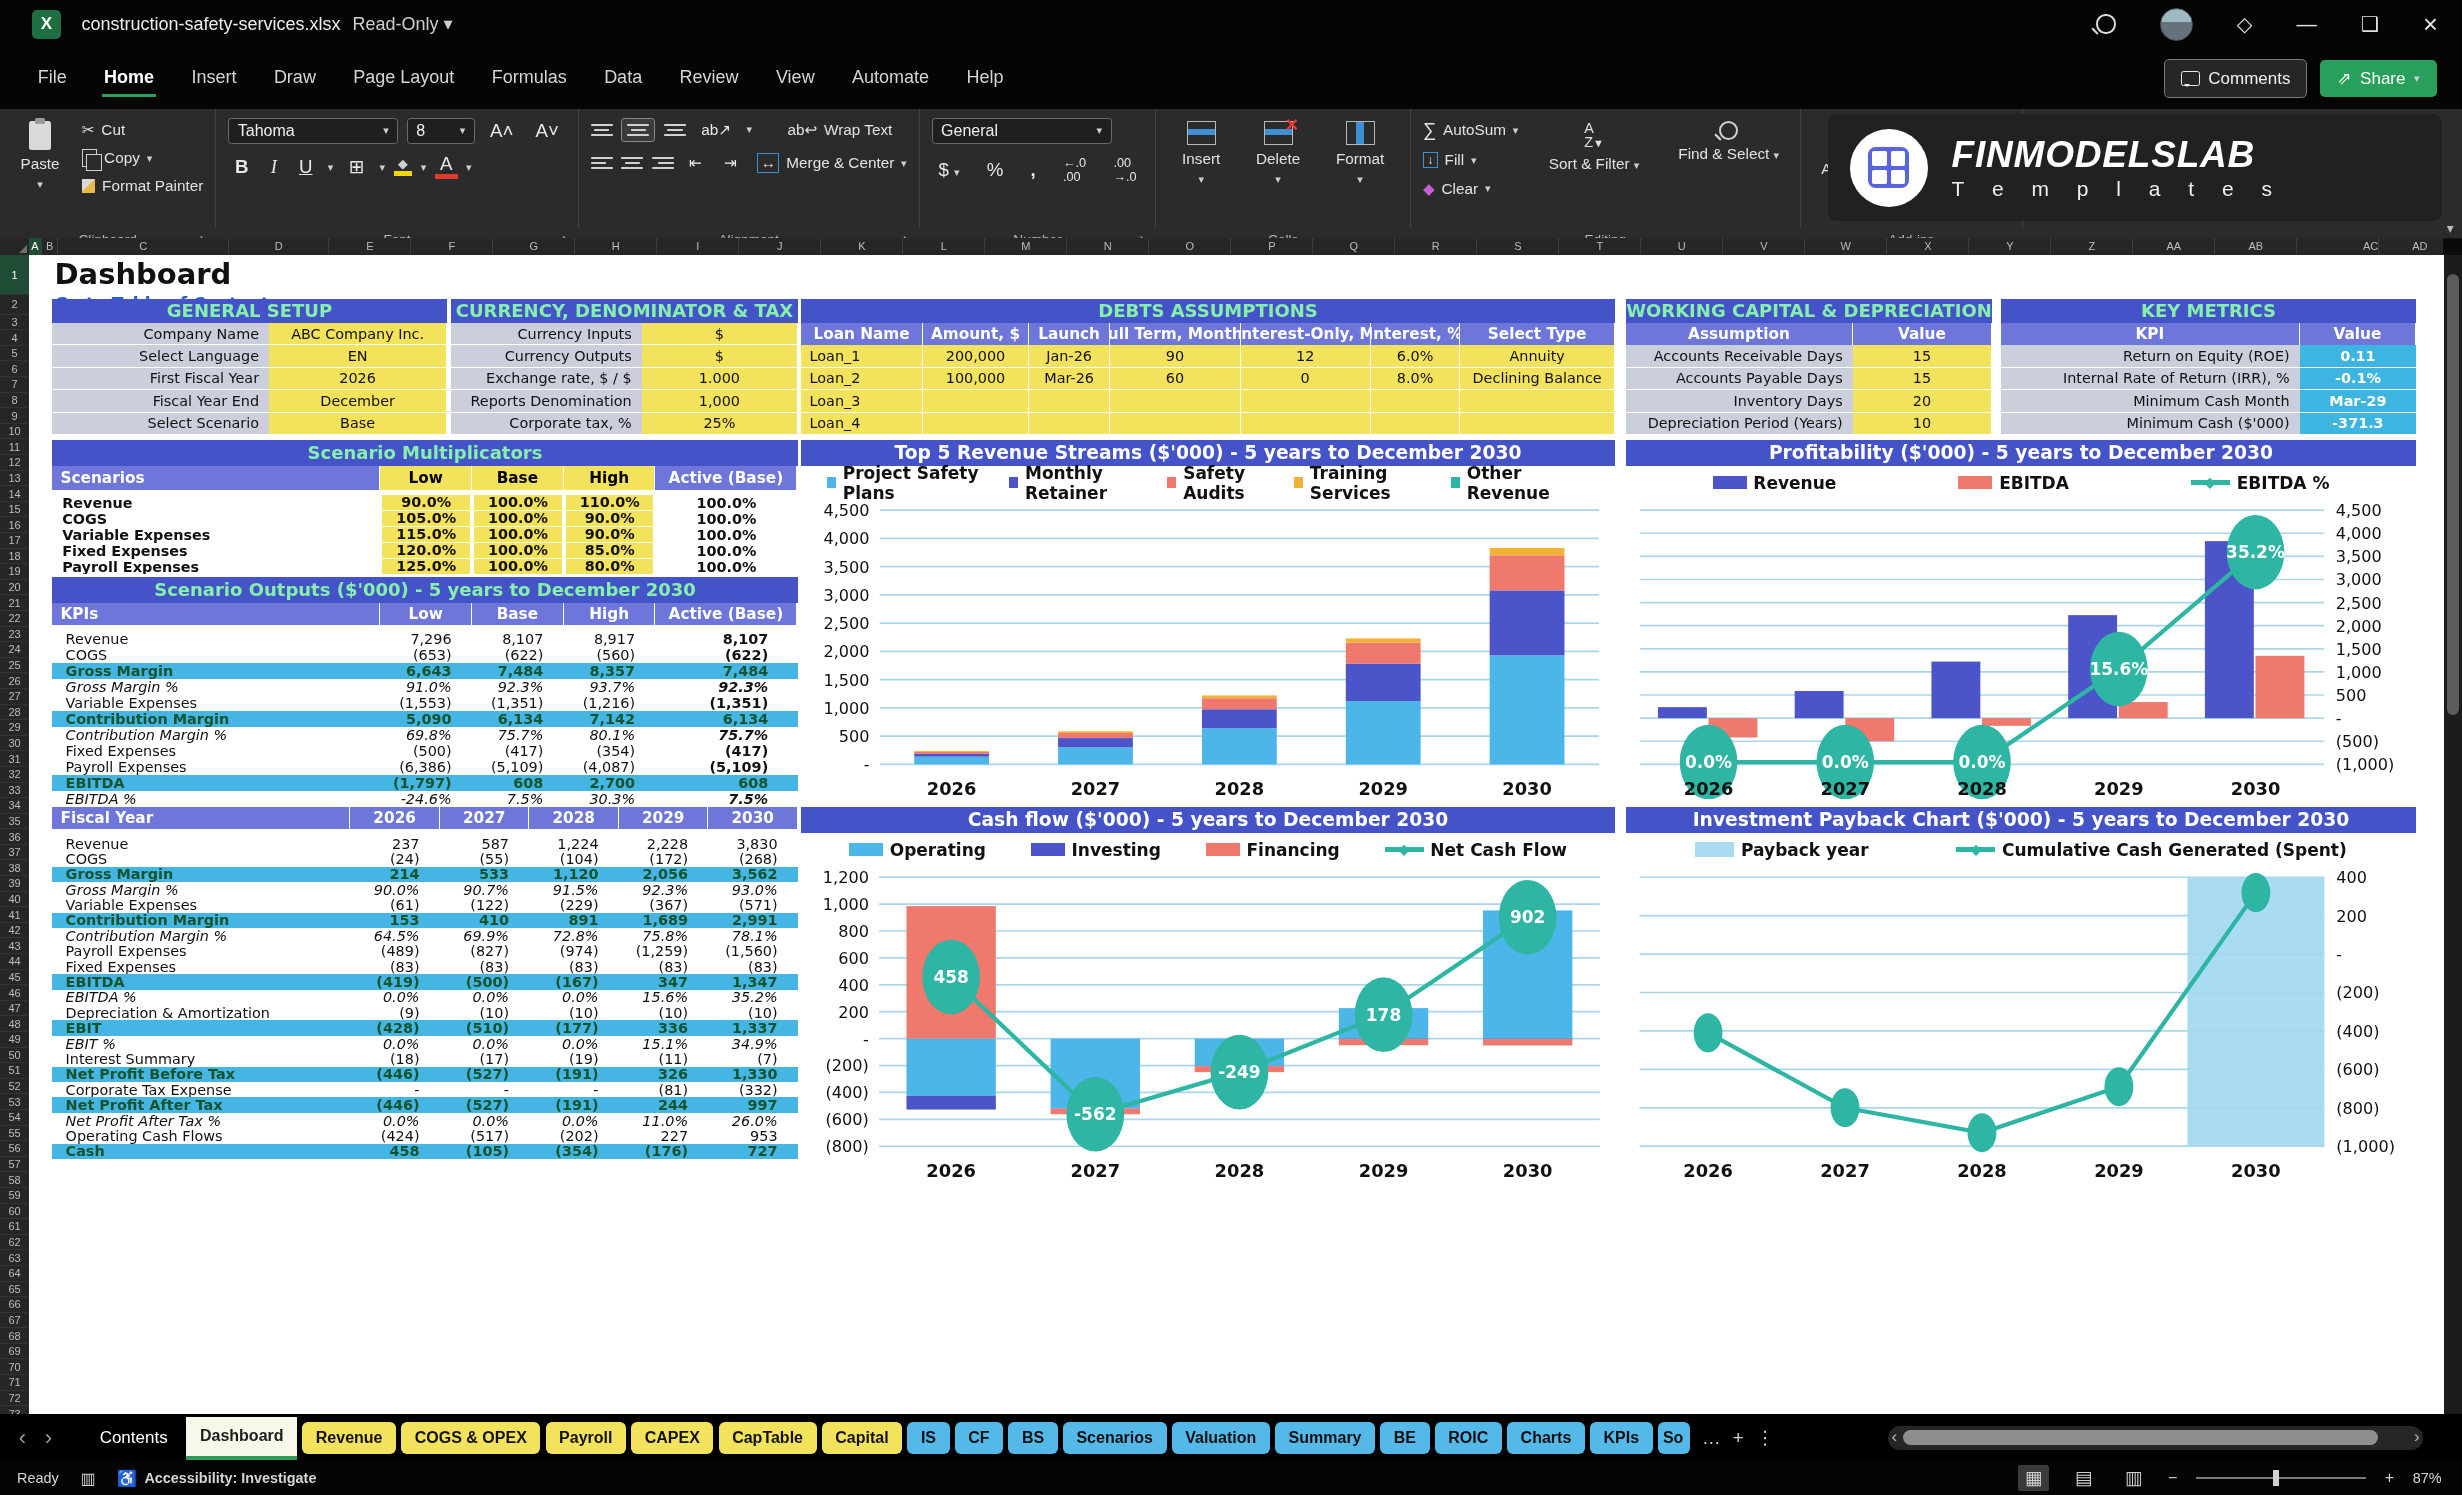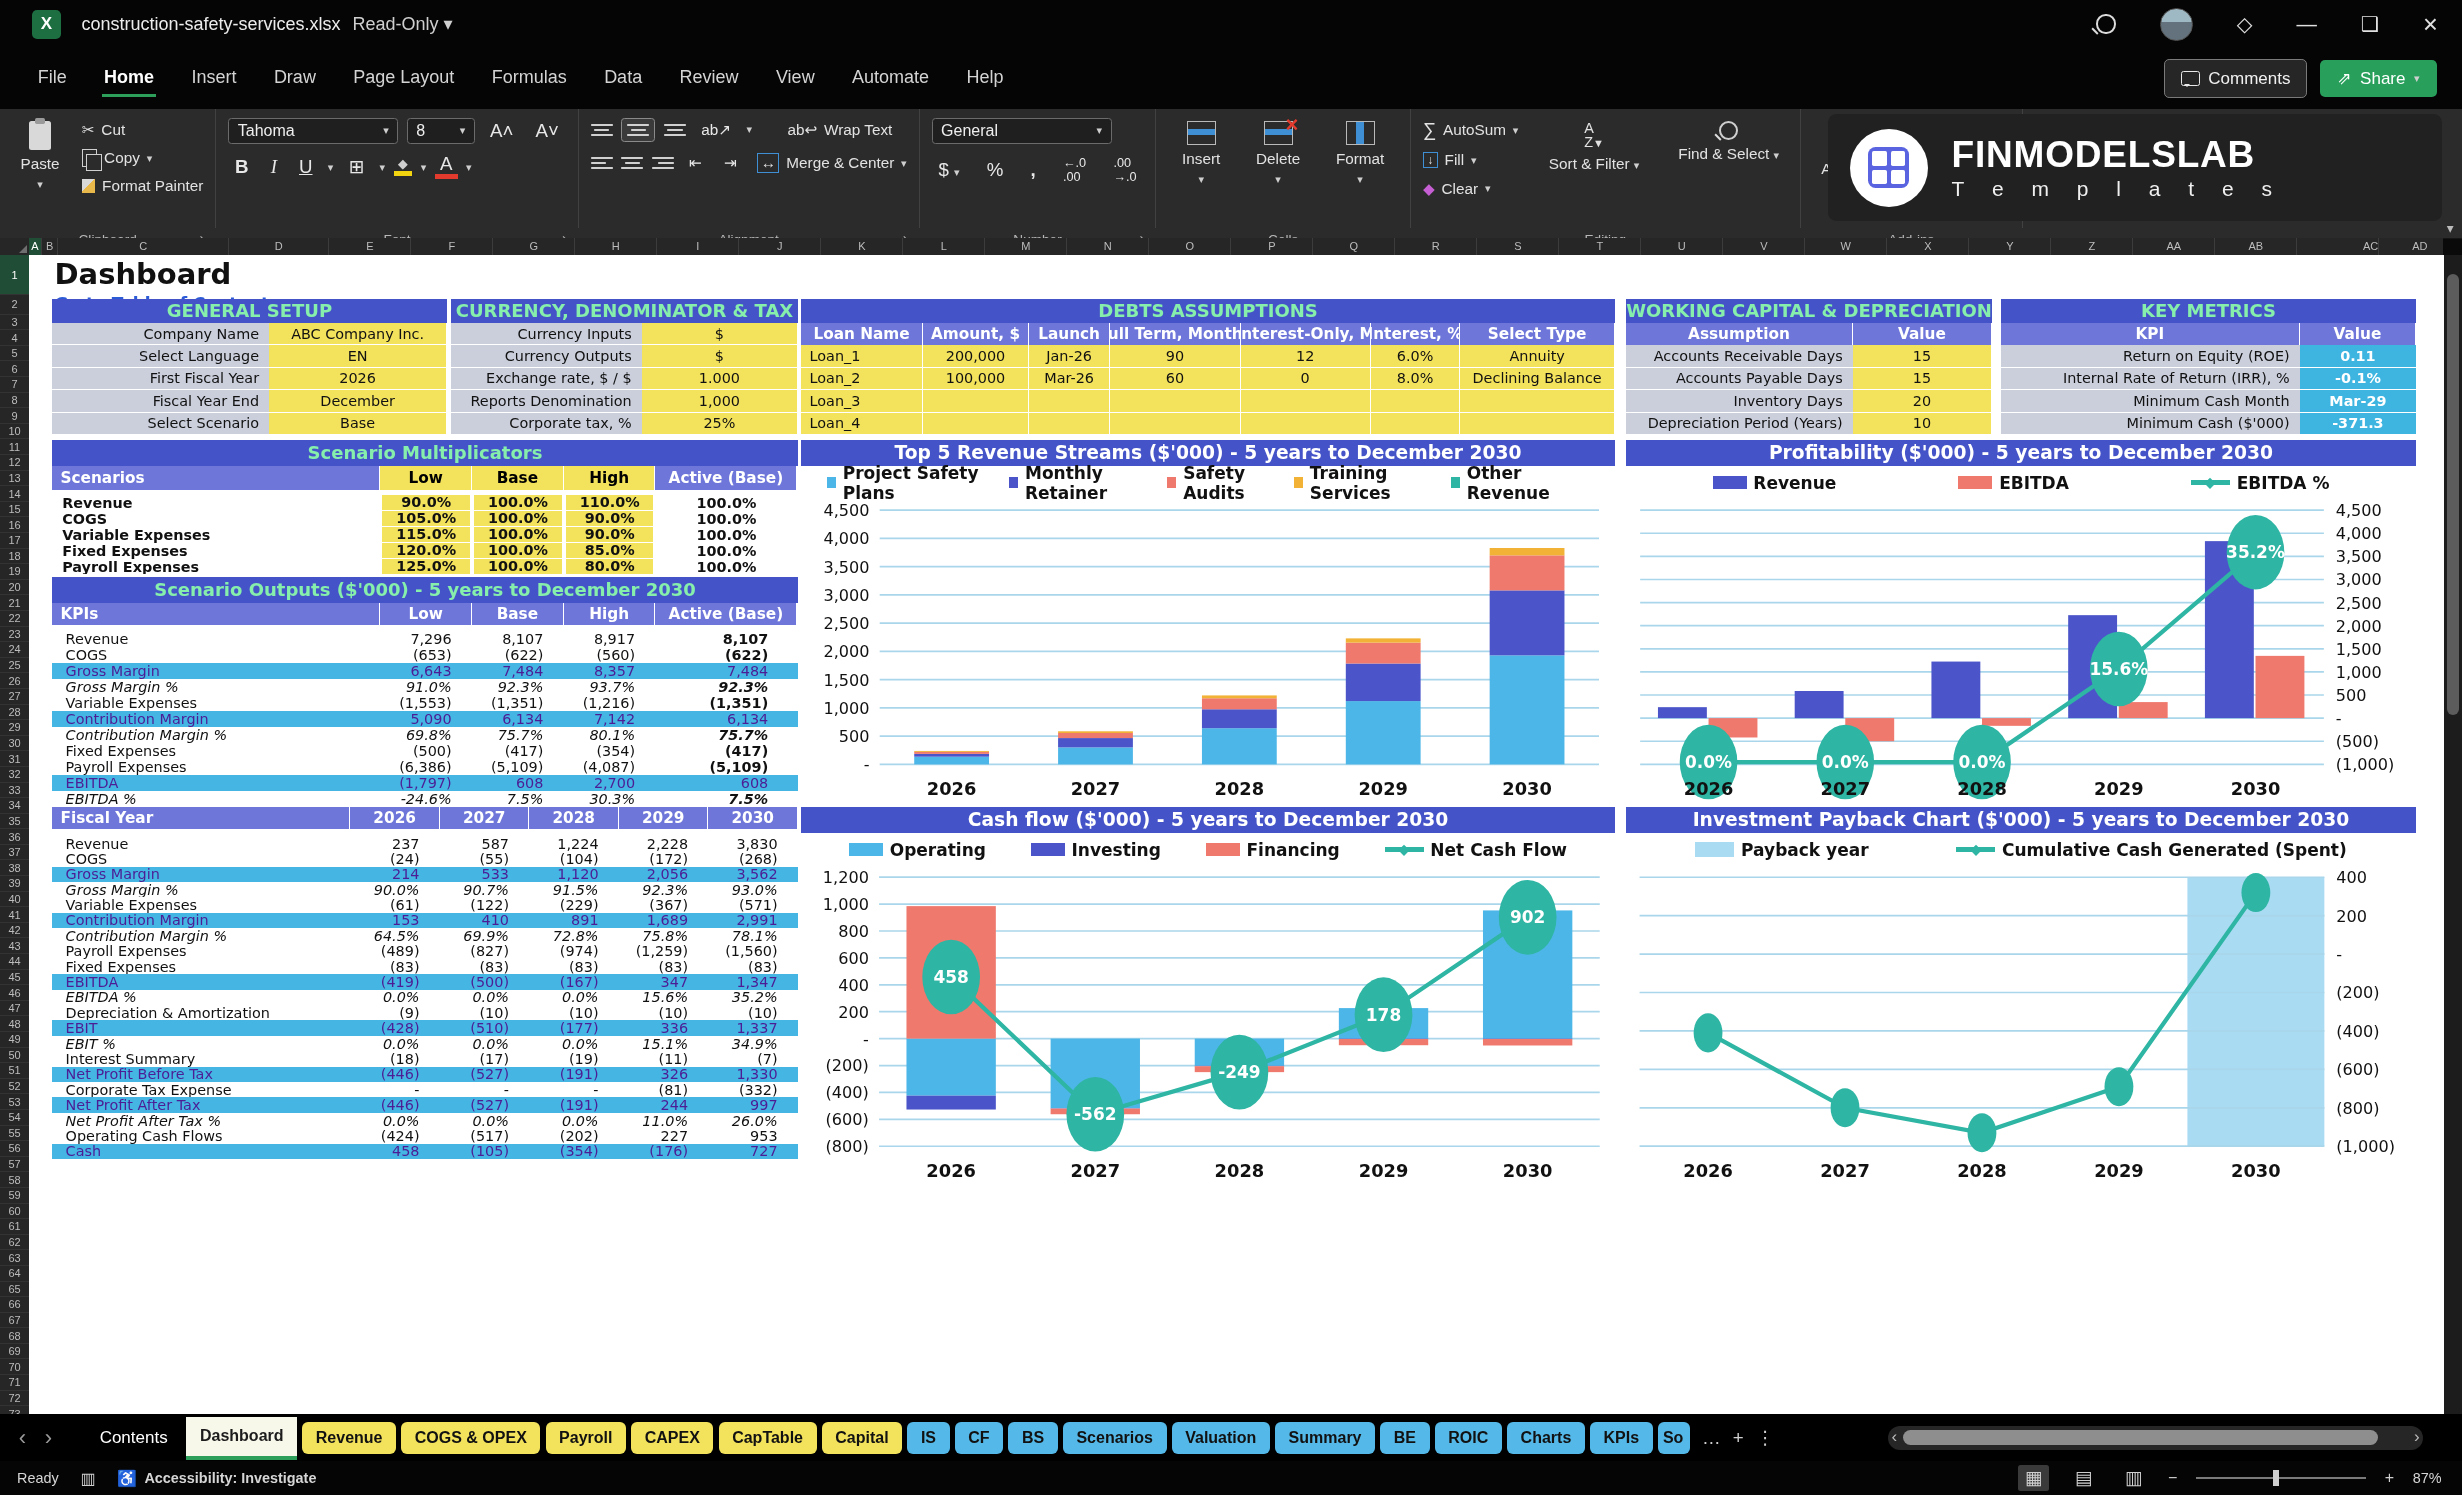--- a/index.html
+++ b/index.html
@@ -58,21 +58,21 @@
   .addinsI{width:34px;height:34px;display:grid;grid-template-columns:13.6px 13.6px;grid-template-rows:13.6px 13.6px;gap:3.4px;}
   .addinsI i{border:2.5px solid #c55a28;}
   .anlI{width:32px;height:29px;border:1.7px solid #cfcfcf;position:relative;display:flex;align-items:flex-end;gap:2.5px;padding:2.5px;}
   .anlI i{width:6px;background:#3f8fd4;} 
   .anlI::after{content:"";position:absolute;right:-5.1px;bottom:-5.1px;width:12px;height:12px;border:2.5px solid #cfcfcf;border-radius:50%;background:#2b2b2b;}
   .logo-panel{position:absolute;right:20.4px;top:5.1px;width:614px;height:107px;background:#212121;border-radius:8.5px;display:flex;align-items:center;}
   .logo-circ{width:78px;height:78px;background:#fff;border-radius:50%;margin-left:22px;display:flex;align-items:center;justify-content:center;}
   .logo-sq{width:41px;height:41px;background:#5a63e0;border-radius:7.6px;display:grid;grid-template-columns:14.4px 14.4px;grid-template-rows:14.4px 14.4px;gap:4.2px;place-content:center;}
   .logo-sq i{background:#fff;border-radius:1.7px;}
   .logo-txt{margin-left:24px;}
-  .logo-name{font-size:37px;font-weight:900;color:#fff;letter-spacing:0.8px;font-family:"Liberation Sans",sans-serif;}
+  .logo-name{font-size:37px;font-weight:900;color:#fff;letter-spacing:0.8px;font-family:"Liberation Sans",sans-serif;font-style:italic;}
   .logo-sub{font-size:21px;color:#f0f0f0;letter-spacing:11px;margin-top:1.7px;}
   .rb-collapse{position:absolute;right:8.5px;bottom:1.7px;color:#bbb;font-size:13.6px;}
   
   .colrow{position:absolute;left:29px;top:238px;height:17px;right:18.7px;background:#262626;display:flex;border-bottom:0.8px solid #3c3c3c;overflow:hidden;}
   .corner{position:absolute;left:0;top:238px;width:29px;height:17px;background:#262626;border-right:0.8px solid #3c3c3c;}
   .corner::after{content:"";position:absolute;right:2.5px;bottom:2.5px;border-left:8.5px solid transparent;border-bottom:8.5px solid #6f6f6f;}
   .colh{flex:none;font-size:11px;color:#bdbdbd;text-align:center;line-height:17px;border-right:0.8px solid #3c3c3c;overflow:hidden;}
   .colh.sel{background:#1f4d35;color:#fff;}
   .gutter{position:absolute;left:0;top:255px;width:29px;height:1159px;background:#262626;border-right:0.8px solid #3c3c3c;overflow:hidden;}
   .rowh{font-size:11px;color:#bdbdbd;text-align:center;border-bottom:0.8px solid #333;display:flex;align-items:center;justify-content:center;}
@@ -96,21 +96,21 @@
   .inp{background:#f3e25c;justify-content:center;border-bottom:1.7px solid #fff;border-right:1.7px solid #fff;}
   .inpL{background:#f3e25c;justify-content:flex-start;padding-left:8.5px;border-bottom:1.7px solid #fff;border-right:1.7px solid #fff;}
   .kpi{background:#3eb4e0;color:#fff;font-weight:700;justify-content:center;border-bottom:1.7px solid #fff;}
   .rowl{font-weight:700;justify-content:flex-start;padding-left:10.2px;}
   .inpC{background:#f3e25c;font-weight:700;justify-content:center;border-left:2.5px solid #fff;border-right:2.5px solid #fff;border-bottom:1.7px solid #fff;}
   .act{font-weight:700;justify-content:center;}
   .rowl2{justify-content:flex-start;padding-left:13.6px;}
   .num{justify-content:flex-end;padding-right:20.4px;}
   .numb{font-weight:700;justify-content:flex-end;padding-right:29px;}
   .r-h{background:#45b6e3;}
-  .r-h .t-cell{color:#4c1d95;font-weight:400;}
+  .r-h .t-cell{color:#14532d;font-weight:700;}
   .r-i .t-cell{font-style:italic;}
   
   .chart{position:absolute;background:#fff;}
   .ch-title{background:#4553c8;color:#fff;font-weight:700;font-size:18.7px;text-align:center;height:25.5px;line-height:25.5px;}
   .ch-legend{height:34px;display:flex;align-items:center;justify-content:space-around;padding:0 25.5px;}
   .lg-item{display:flex;align-items:center;gap:6.8px;font-size:17px;font-weight:700;color:#111;font-family:"DejaVu Sans",sans-serif;}
   .lg-sq{width:11px;height:11px;}
   .lg-bar{width:34px;height:12.7px;}
   .lg-band{width:39px;height:15.3px;}
   .lg-line{width:39px;height:4.2px;position:relative;}

